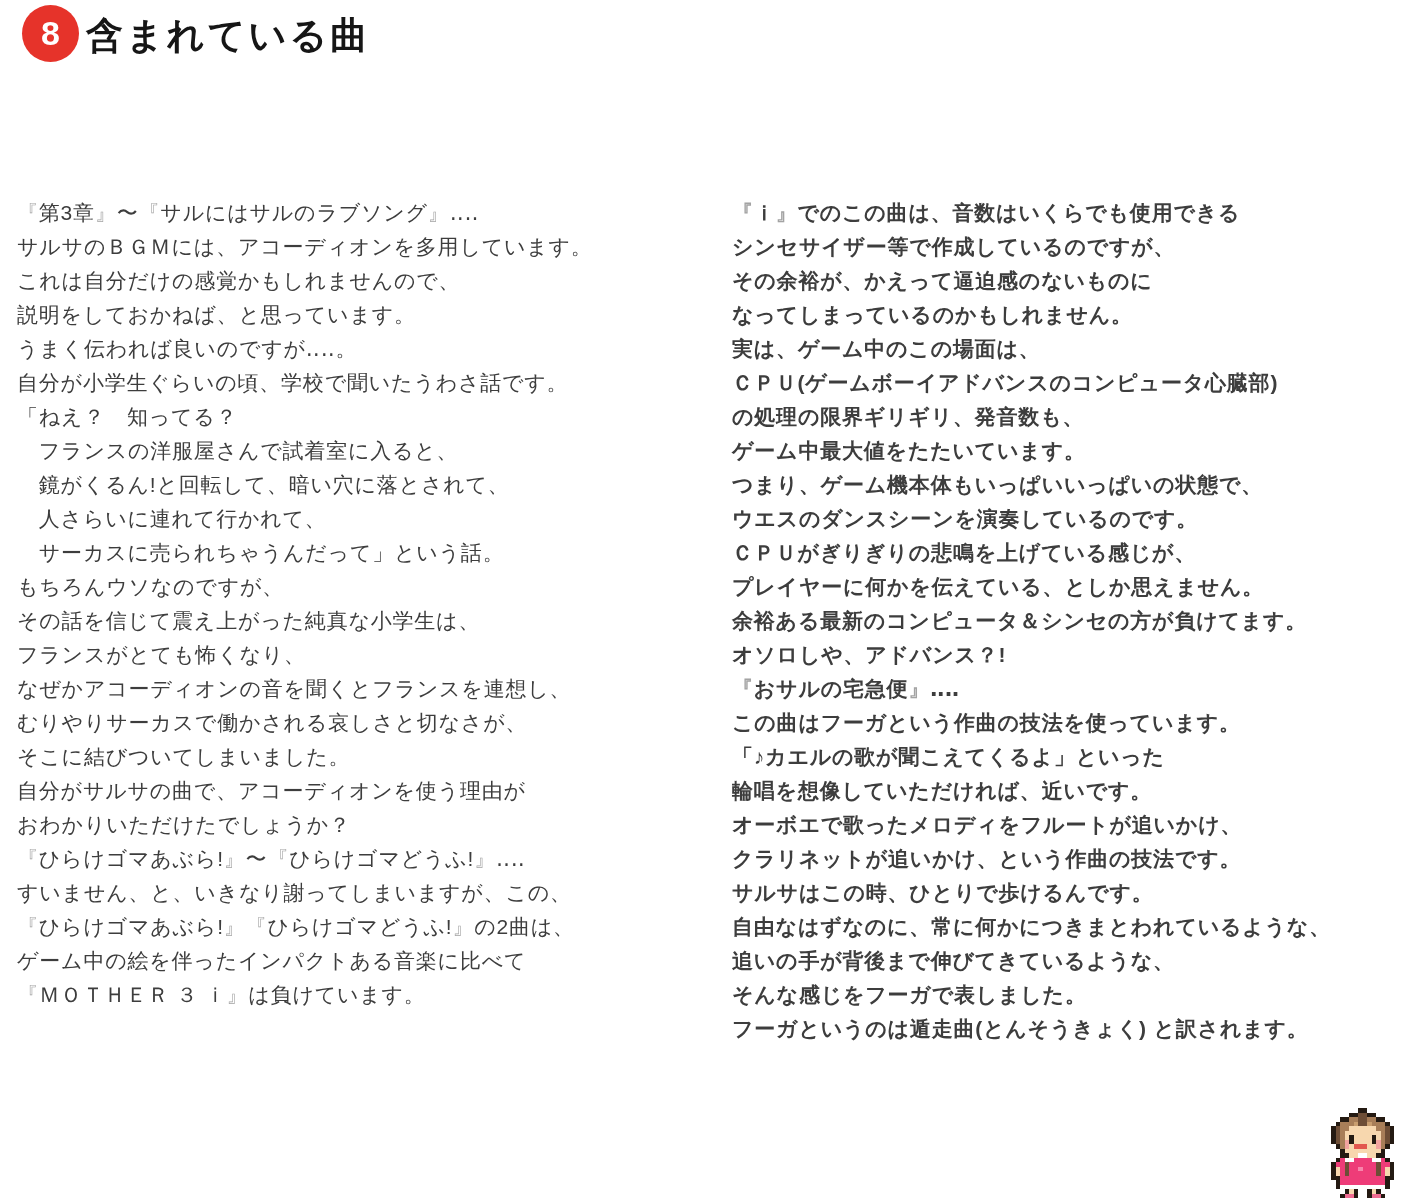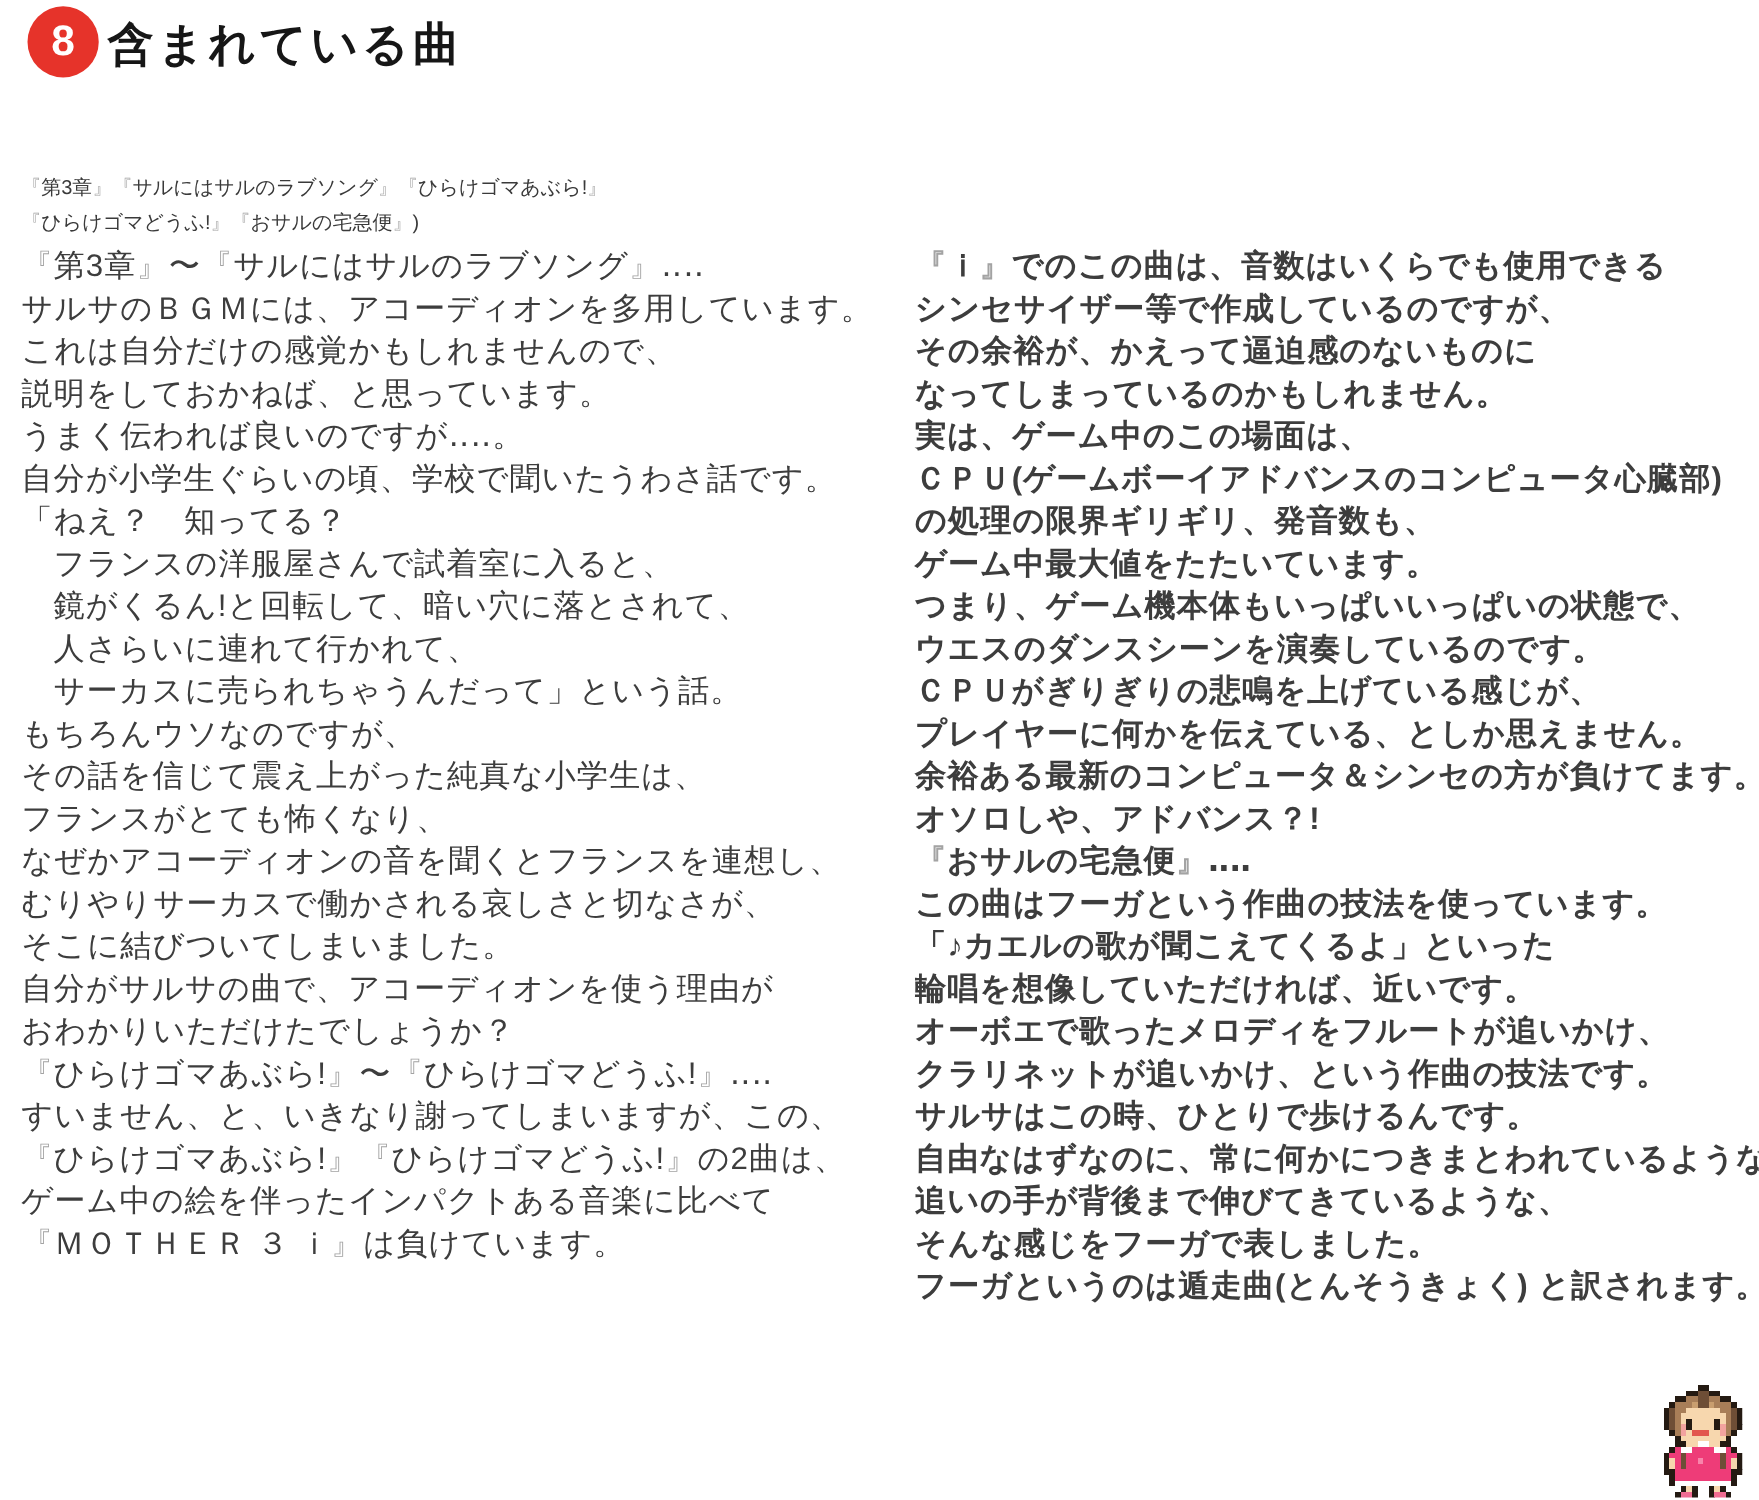--- a/index.html
+++ b/index.html
@@ -23,42 +23,41 @@
   }
   .tracklist{
     position:absolute;left:17px;top:81px;
     font-size:16px;line-height:28px;color:#3a3a3a;white-space:pre;
   }
   .tracklist .label{
     font-size:15px;font-weight:bold;letter-spacing:1px;margin-bottom:4px;color:#222;
   }
   .col{
     position:absolute;top:196px;
-    font-size:25px;line-height:34px;letter-spacing:0.8px;
+    font-size:21px;line-height:34px;letter-spacing:0.8px;
     white-space:pre;color:var(--text,#3d3d3d);
   }
   .left-col{left:17px;}
   .right-col{left:732px;font-weight:bold;}
   .q{color:var(--bracket,#a3a3a3);}
   .sprite{
     position:absolute;left:1331px;top:1108px;width:63px;height:92px;overflow:hidden;
   }
   .sprite svg{display:block;}
 </style>
 </head>
 <body>
 
 <div class="badge">
   <span>8</span>
 </div>
 
 <h1 class="title" style="margin:0;">含まれている曲</h1>
 
 <div class="tracklist">
-  <div><div class="line"><span class="q">『</span>第3章<span class="q">』</span><span class="q">『</span>サルにはサルのラブソング<span class="q">』</span><span class="q">『</span>ひらけゴマあぶら!<span class="q">』</span></div><div class="line"><span class="q">『</span>ひらけゴマどうふ!<span class="q">』</span><span class="q">『</span>おサルの宅急便<span class="q">』</span>)</div></div>
 </div>
 
 <div class="col left-col"><div class="line"><span class="q">『</span>第3章<span class="q">』</span>〜<span class="q">『</span>サルにはサルのラブソング<span class="q">』</span>‥‥</div><div class="line">サルサのＢＧＭには、アコーディオンを多用しています。</div><div class="line">これは自分だけの感覚かもしれませんので、</div><div class="line">説明をしておかねば、と思っています。</div><div class="line">うまく伝われば良いのですが‥‥。</div><div class="line">自分が小学生ぐらいの頃、学校で聞いたうわさ話です。</div><div class="line">「ねえ？　知ってる？</div><div class="line">　フランスの洋服屋さんで試着室に入ると、</div><div class="line">　鏡がくるん!と回転して、暗い穴に落とされて、</div><div class="line">　人さらいに連れて行かれて、</div><div class="line">　サーカスに売られちゃうんだって」という話。</div><div class="line">もちろんウソなのですが、</div><div class="line">その話を信じて震え上がった純真な小学生は、</div><div class="line">フランスがとても怖くなり、</div><div class="line">なぜかアコーディオンの音を聞くとフランスを連想し、</div><div class="line">むりやりサーカスで働かされる哀しさと切なさが、</div><div class="line">そこに結びついてしまいました。</div><div class="line">自分がサルサの曲で、アコーディオンを使う理由が</div><div class="line">おわかりいただけたでしょうか？</div><div class="line"><span class="q">『</span>ひらけゴマあぶら!<span class="q">』</span>〜<span class="q">『</span>ひらけゴマどうふ!<span class="q">』</span>‥‥</div><div class="line">すいません、と、いきなり謝ってしまいますが、この、</div><div class="line"><span class="q">『</span>ひらけゴマあぶら!<span class="q">』</span><span class="q">『</span>ひらけゴマどうふ!<span class="q">』</span>の2曲は、</div><div class="line">ゲーム中の絵を伴ったインパクトある音楽に比べて</div><div class="line"><span class="q">『</span>ＭＯＴＨＥＲ ３ ｉ<span class="q">』</span>は負けています。</div></div>
 
 <div class="col right-col"><div class="line"><span class="q">『</span>ｉ<span class="q">』</span>でのこの曲は、音数はいくらでも使用できる</div><div class="line">シンセサイザー等で作成しているのですが、</div><div class="line">その余裕が、かえって逼迫感のないものに</div><div class="line">なってしまっているのかもしれません。</div><div class="line">実は、ゲーム中のこの場面は、</div><div class="line">ＣＰＵ(ゲームボーイアドバンスのコンピュータ心臓部)</div><div class="line">の処理の限界ギリギリ、発音数も、</div><div class="line">ゲーム中最大値をたたいています。</div><div class="line">つまり、ゲーム機本体もいっぱいいっぱいの状態で、</div><div class="line">ウエスのダンスシーンを演奏しているのです。</div><div class="line">ＣＰＵがぎりぎりの悲鳴を上げている感じが、</div><div class="line">プレイヤーに何かを伝えている、としか思えません。</div><div class="line">余裕ある最新のコンピュータ＆シンセの方が負けてます。</div><div class="line">オソロしや、アドバンス？!</div><div class="line"><span class="q">『</span>おサルの宅急便<span class="q">』</span>‥‥</div><div class="line">この曲はフーガという作曲の技法を使っています。</div><div class="line">「♪カエルの歌が聞こえてくるよ」といった</div><div class="line">輪唱を想像していただければ、近いです。</div><div class="line">オーボエで歌ったメロディをフルートが追いかけ、</div><div class="line">クラリネットが追いかけ、という作曲の技法です。</div><div class="line">サルサはこの時、ひとりで歩けるんです。</div><div class="line">自由なはずなのに、常に何かにつきまとわれているような、</div><div class="line">追いの手が背後まで伸びてきているような、</div><div class="line">そんな感じをフーガで表しました。</div><div class="line">フーガというのは遁走曲(とんそうきょく) と訳されます。</div></div>
 
 <div class="sprite">
   <svg width="63" height="90" viewBox="0 0 14 20" preserveAspectRatio="none" shape-rendering="crispEdges">
       <rect x="6" y="0" width="1.04" height="1.04" fill="#241a12"></rect>
       <rect x="7" y="0" width="1.04" height="1.04" fill="#241a12"></rect>

